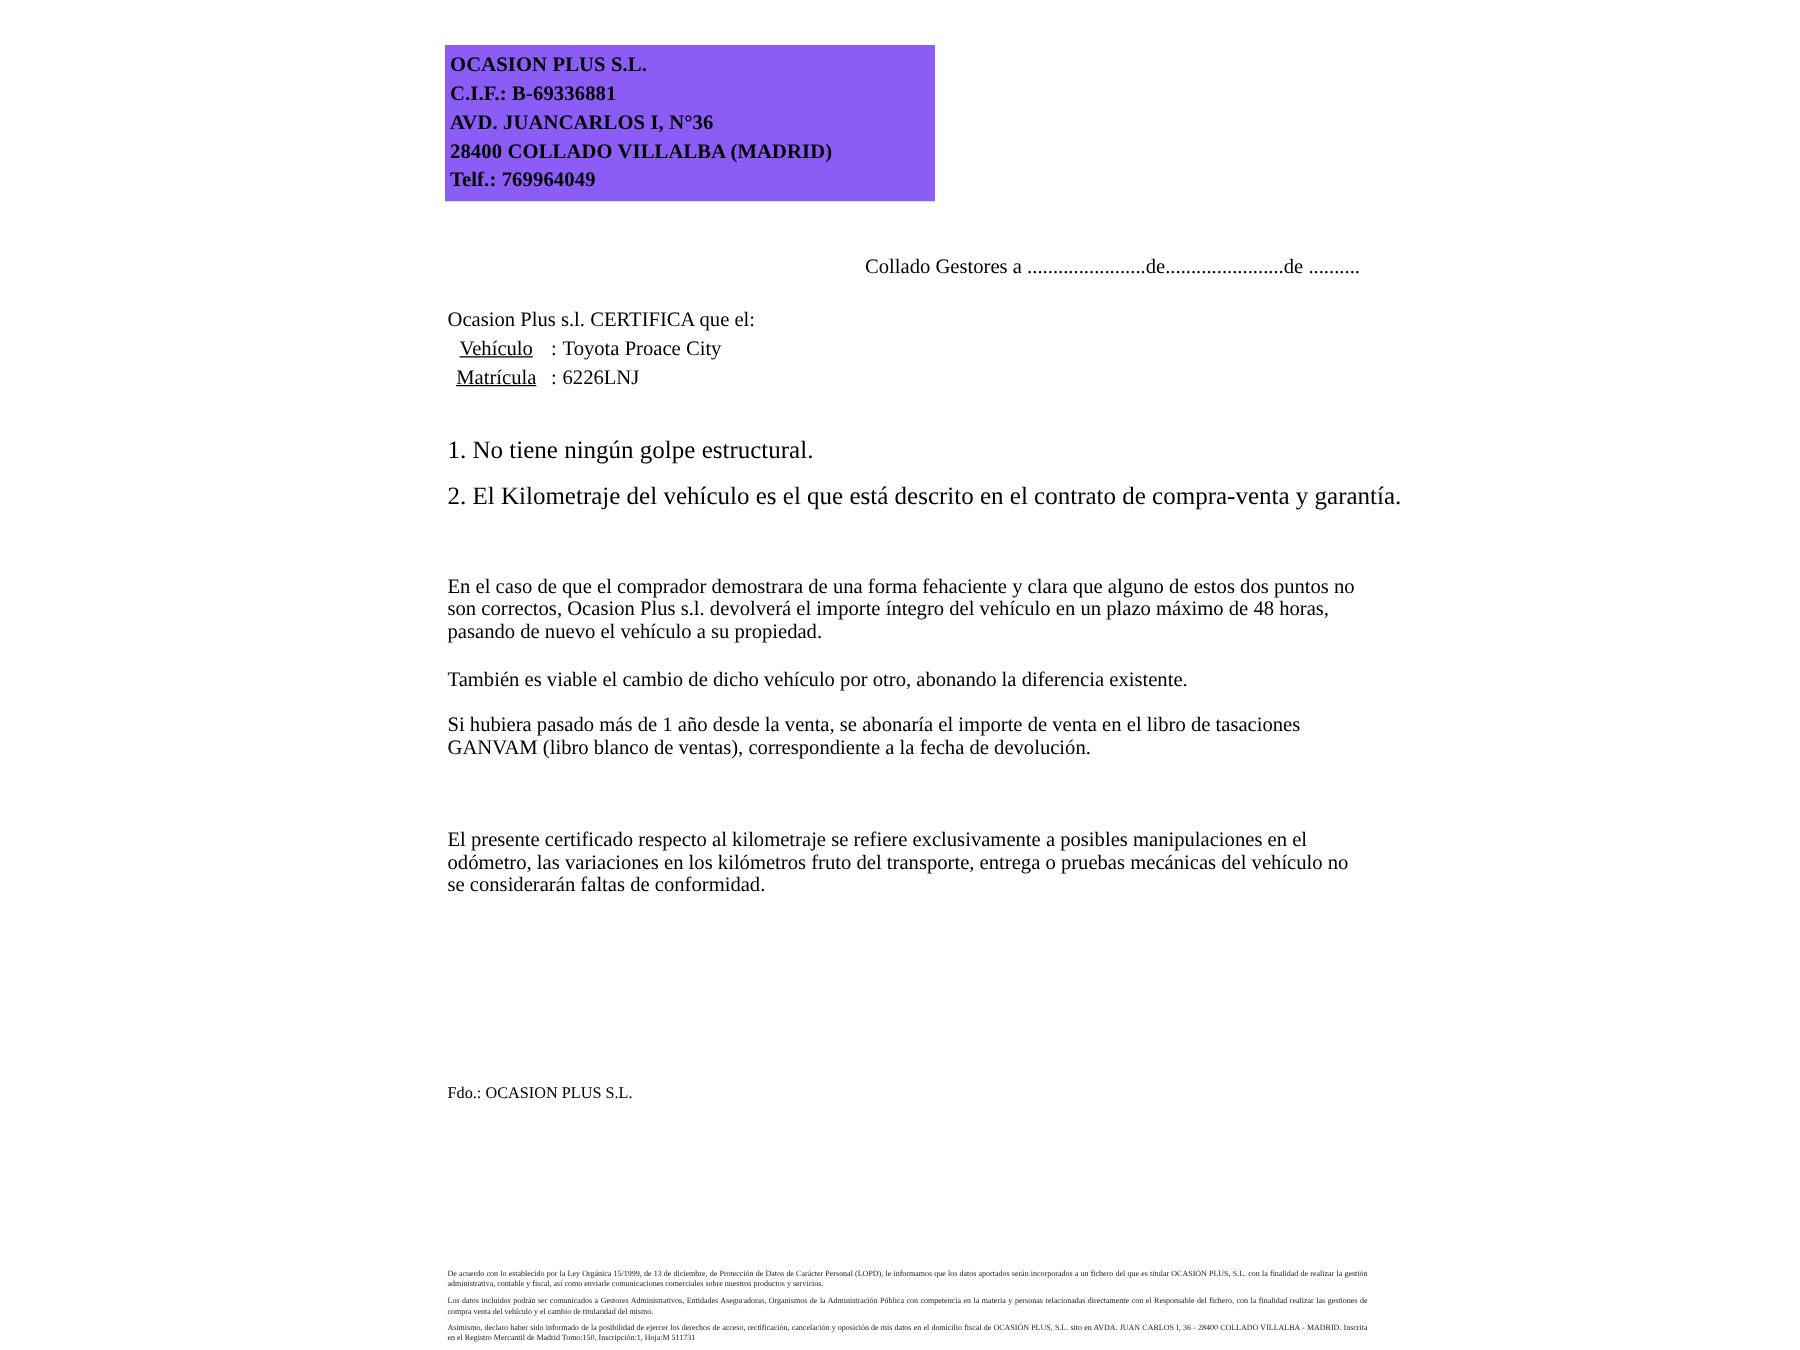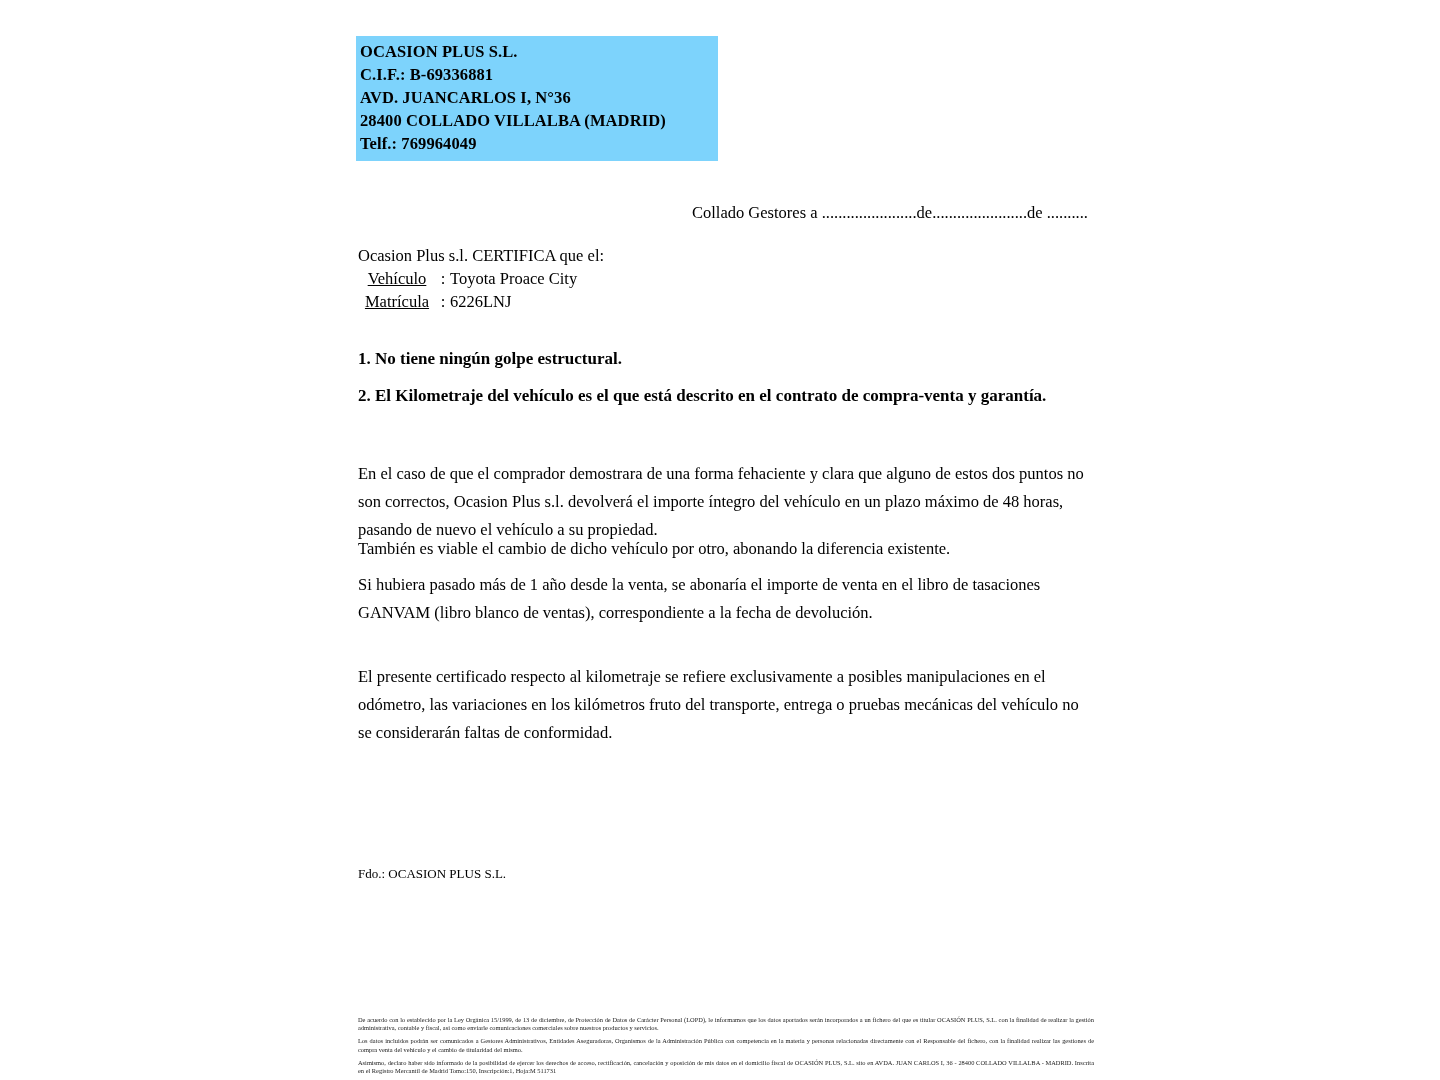--- a/index.html
+++ b/index.html
@@ -24,22 +24,22 @@
     position: absolute;
     left: 356px;
     top: 0;
     width: 740px;
     height: 1080px;
   }
   .letterhead {
     position: absolute;
     left: 0px;
     top: 36px;
-    width: 362px;
-    background: #7dd3fc;
+    width: 392px;
+    background: #8b5cf6;
     padding: 4px 13px 6px 4px;
     box-sizing: border-box;
   }
   .letterhead div {
     font-weight: bold;
     font-size: 16.5px;
     line-height: 23px;
     letter-spacing: 0.1px;
   }
   .place-line {
@@ -69,32 +69,31 @@
     width: 78px;
     text-decoration: underline;
   }
   .field-sep {
     display: inline-block;
     width: 14px;
   }
   .numbered {
     position: absolute;
     left: 2px;
-    font-size: 17px;
+    font-size: 20px;
     white-space: nowrap;
-    font-weight: bold;
   }
   .numbered.n1 { top: 349px; }
   .numbered.n2 { top: 386px; }
   .para {
     position: absolute;
     left: 2px;
     width: 730px;
     font-size: 16.5px;
-    line-height: 28px;
+    line-height: 18px;
     text-align: left;
   }
   .para.p1 { top: 460px; }
   .para.p2 { top: 535px; }
   .para.p3 { top: 571px; }
   .para.p4 { top: 627px; margin-top: 36px; }
   .signature {
     position: absolute;
     left: 2px;
     top: 866px;

